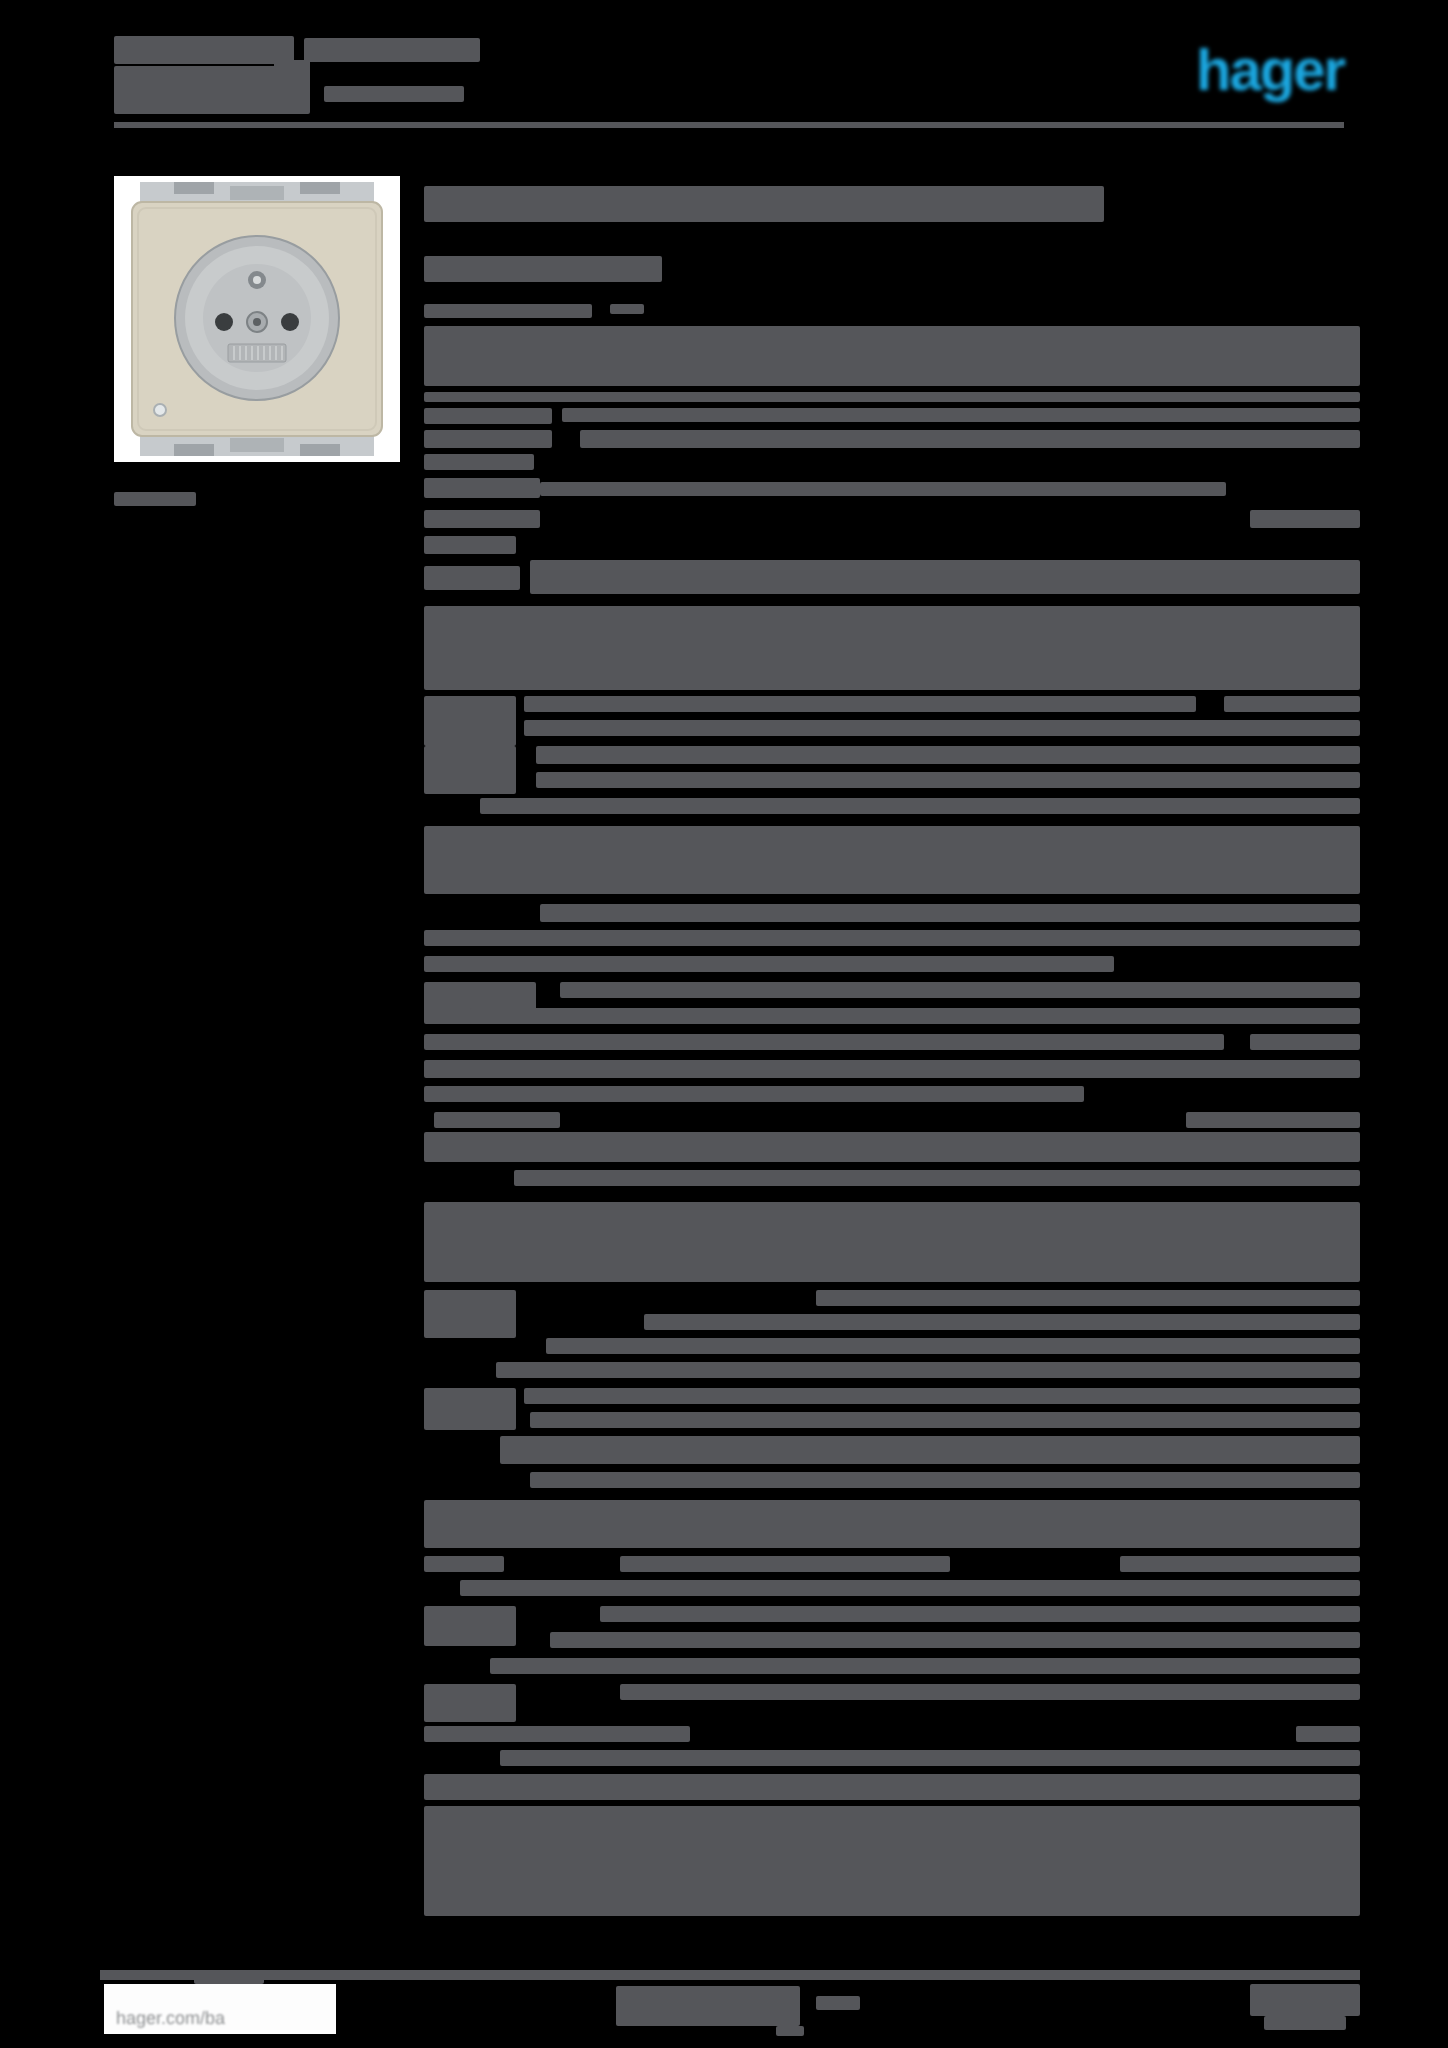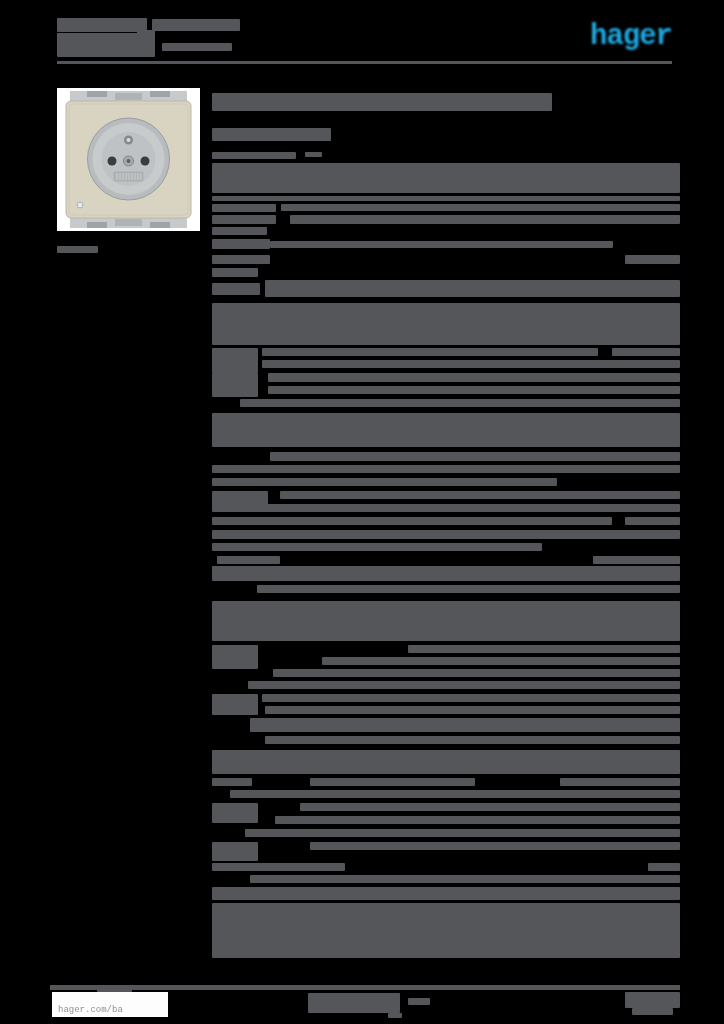--- a/index.html
+++ b/index.html
@@ -1,21 +1,21 @@
 <!DOCTYPE html>
 <html style="--gray: #55565a; --blue: #1ba7e0;"><head>
 <meta charset="utf-8">
 <style>
   html,body{margin:0;padding:0;background:#000;}
   #page{
     position:relative;
     width:724px;height:1024px;
     background:#000;
     overflow:hidden;
-    font-family:Liberation Mono, monospace;
+    font-family:Liberation Sans, sans-serif;
   }
   .bar{
     position:absolute;
     background:var(--gray,#55565a);
     border-radius:1px;
   }
   #hager-logo{
     position:absolute;
     top:22px;right:52px;
     font-size:29px;font-weight:bold;

